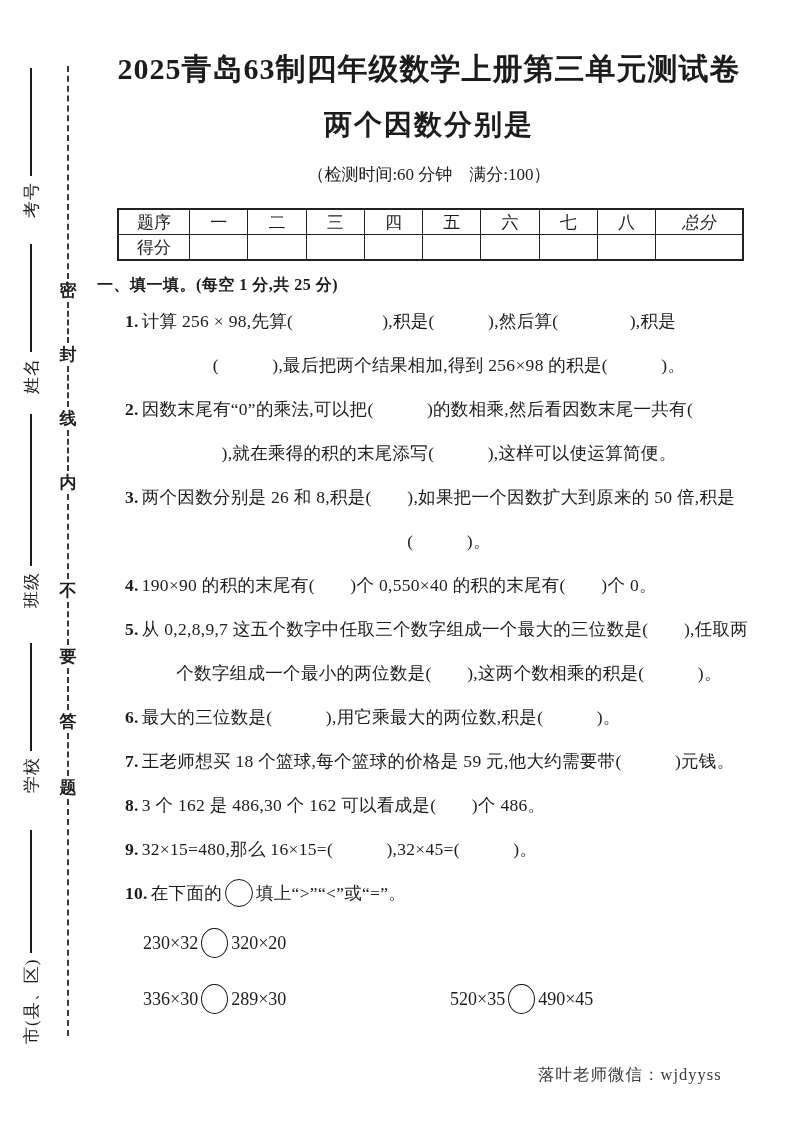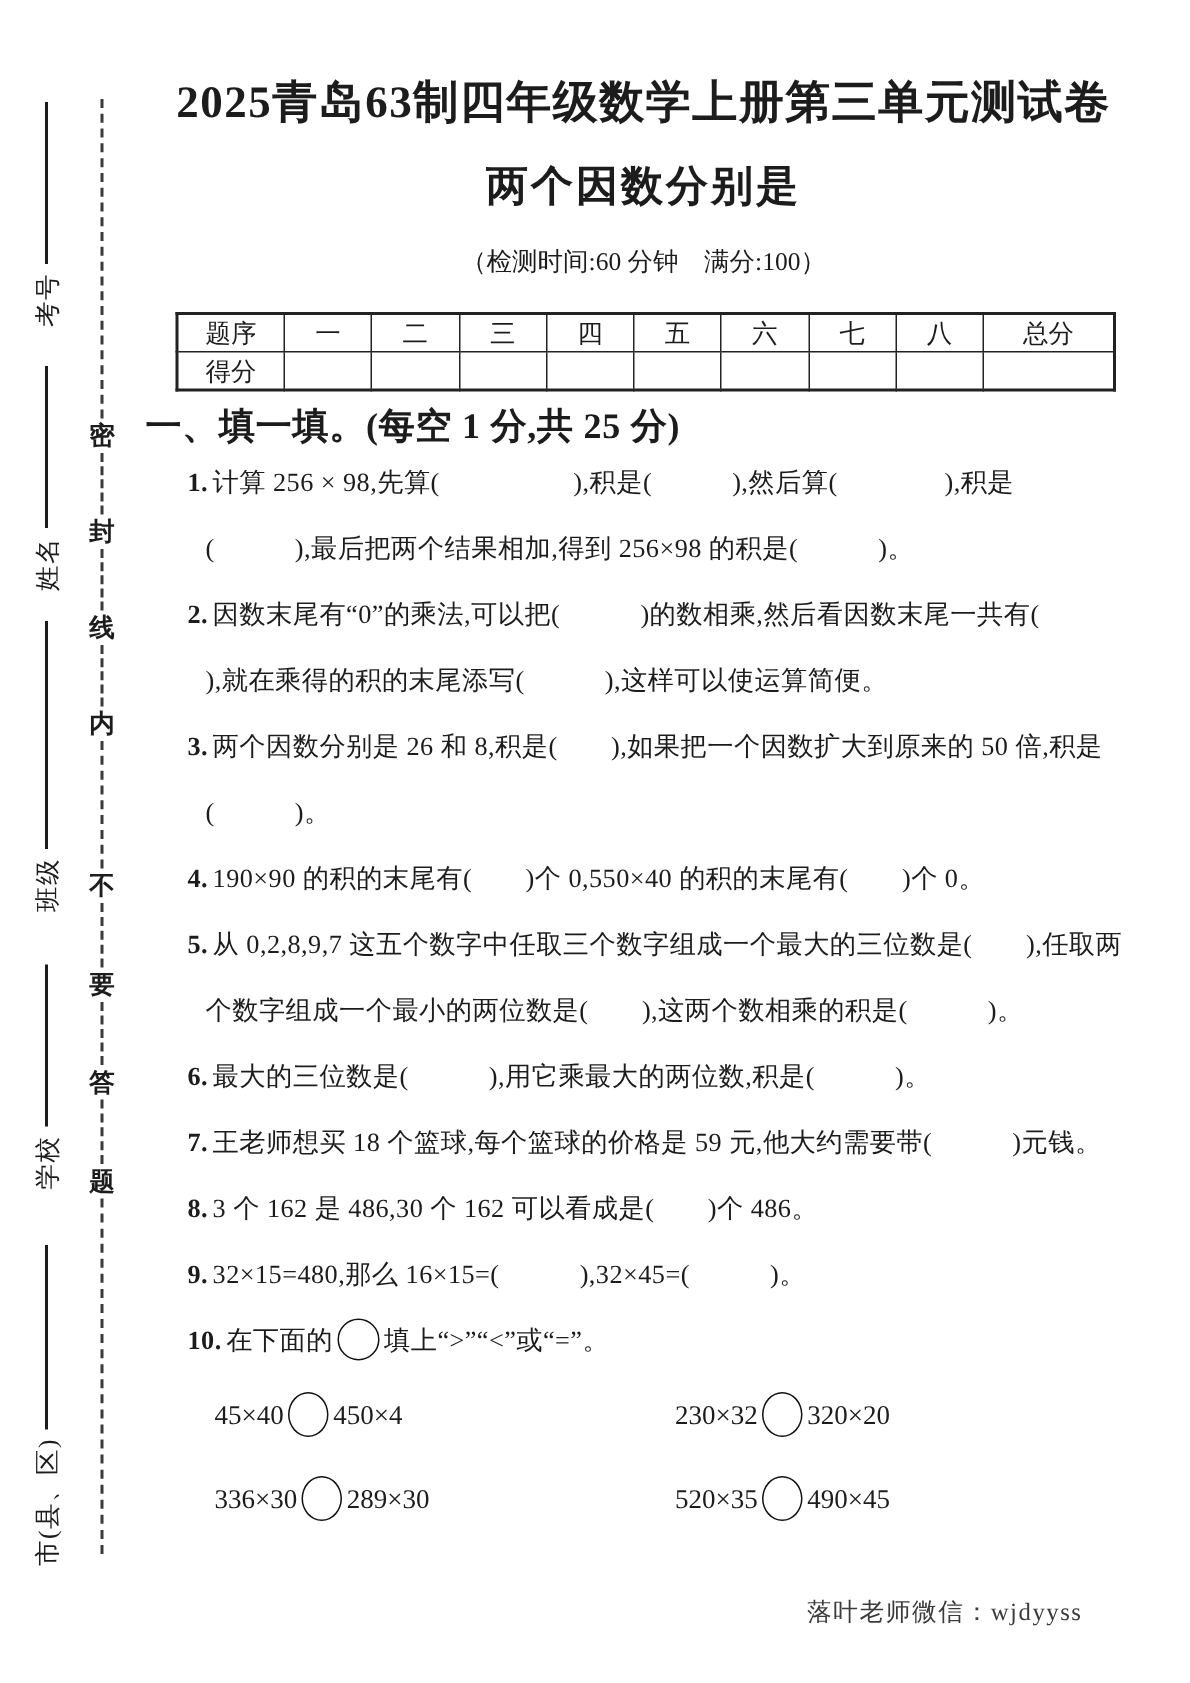--- a/index.html
+++ b/index.html
@@ -44,30 +44,30 @@
   .info{margin-top:20px;text-align:center;font-size:17px;line-height:22px;}
   table.score-table{
     margin:22px 0 0 20px;border-collapse:collapse;table-layout:fixed;width:627px;
     border:2px solid #222;
   }
   table.score-table td{
     border:1.6px solid #222;height:24px;text-align:center;
     font-size:17px;padding:0;overflow:hidden;
   }
   td.col-first{width:70px;}
-  td.col-last{width:86px;}
+  td.col-last{width:86px;font-style:italic;}
   .section-heading{
-    margin-top:10px;font-size:24px;font-weight:bold;line-height:28px;
+    margin-top:10px;font-size:16px;font-weight:bold;line-height:28px;
     letter-spacing:0.5px;
   }
   .qline{
     height:44px;display:flex;align-items:center;
     font-size:17.5px;padding-left:28px;white-space:pre;letter-spacing:0.3px;
   }
-  .qline.cont{padding-left:40px;}
+  .qline.cont{padding-left:40px;justify-content:center;}
   .qnum{font-weight:bold;margin-right:3px;}
   .circle{
     display:inline-block;width:25px;height:28px;
     border:1.6px solid #111;border-radius:50%;
     margin:0 3px;vertical-align:-8px;flex:0 0 auto;
   }
   .q10-circle{width:26px;height:26px;vertical-align:-7px;}
   .comp-row{
     height:56px;display:flex;align-items:center;
     padding-left:46px;font-size:18px;white-space:pre;
@@ -210,25 +210,20 @@
       <span class="qtext">32×15=480,那么 16×15=(　　　),32×45=(　　　)。</span>
     </div>
     <div class="qline">
       <span class="qnum">10.</span>
       <span class="qtext">在下面的</span>
       <span class="circle q10-circle"></span>
       <span class="qtext">填上“&gt;”“&lt;”或“=”。</span>
     </div>
 
     <div class="comp-row">
-      <div class="comp-item first">
-        <span>45×40</span>
-        <span class="circle"></span>
-        <span>450×4</span>
-      </div>
       <div class="comp-item">
         <span>230×32</span>
         <span class="circle"></span>
         <span>320×20</span>
       </div>
     </div>
     <div class="comp-row">
       <div class="comp-item first">
         <span>336×30</span>
         <span class="circle"></span>

